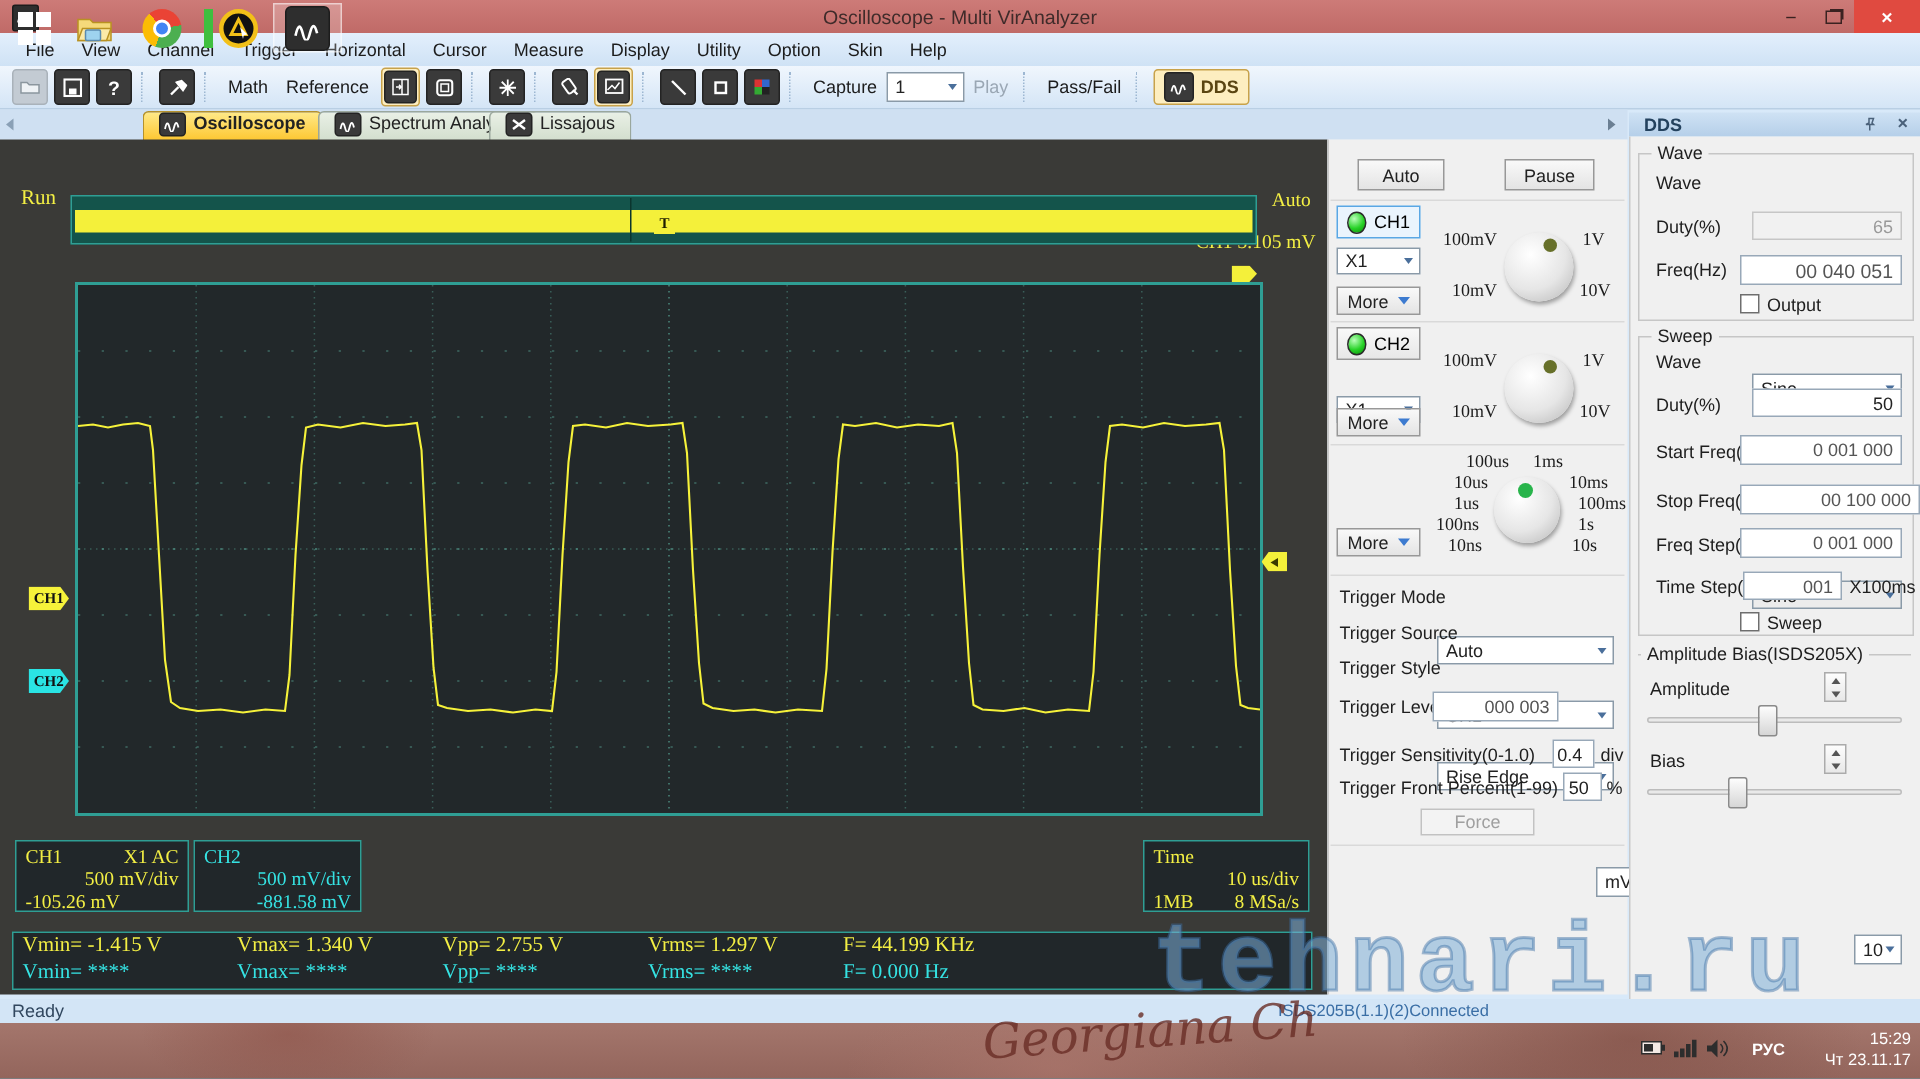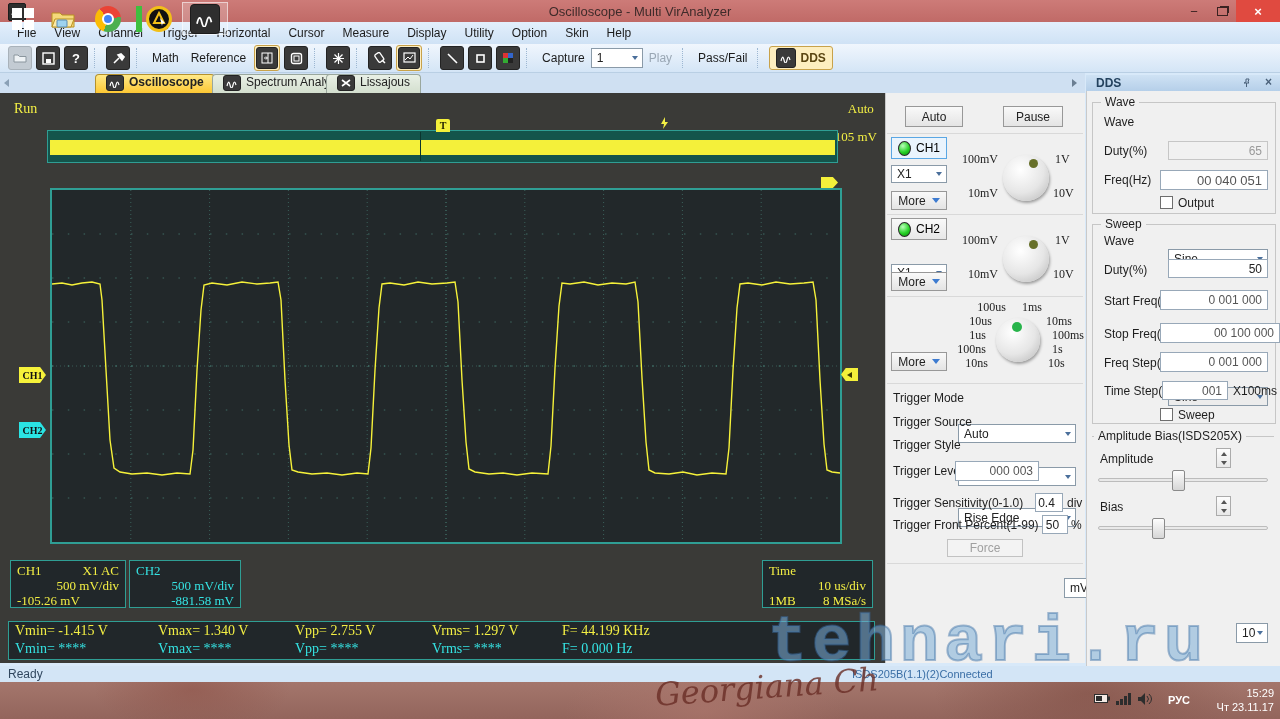--- a/index.html
+++ b/index.html
@@ -38,21 +38,21 @@
   
   .tabstrip{left:0;top:73px;width:1085px;height:20px;background:#cfe0f2;}
   .tab{position:absolute;top:1px;height:19px;display:flex;align-items:flex-start;gap:5px;padding:0 10px;
        border:1px solid #9aa79d;border-bottom:none;border-radius:4px 4px 0 0;font-size:12px;color:#222;
        background:linear-gradient(#e9f0e6,#d2decd);margin-left:40px;}
   .tab.active{background:linear-gradient(#ffe univ98,#fdc62f);background:linear-gradient(#ffe988,#fdc62f);
        border-color:#b5912c;font-weight:bold;}
   .tabicon{width:16px;height:14px;}
   
   .darkpanel{left:0;top:93px;width:885px;height:570px;background:#3a3a37;}
-  .serif{font-family:"Liberation Serif",serif;}
+  .serif{font-family:"Liberation Serif",serif;margin-top:24px;}
   .preview{left:47px;top:130px;width:791px;height:33px;background:#14544b;border:1px solid #2f9e94;box-sizing:border-box;}
   .pv-band{position:absolute;left:2px;right:2px;top:9px;height:15px;background:#f4f03a;}
   .pv-line{position:absolute;top:1px;bottom:1px;width:1px;background:#0b352e;}
   .tflag{left:436px;top:119px;width:14px;height:13px;background:#f4f03a;color:#1c1c00;
          font-size:10px;font-weight:bold;display:flex;align-items:center;justify-content:center;
          border-radius:2px 2px 0 0;}
   .grid{left:50px;top:188px;width:788px;height:352px;background:#22282a;border:2px solid #2f9e94;box-sizing:content-box;}
   .chtag{width:27px;height:16px;display:flex;align-items:center;justify-content:center;
          font-size:10px;font-weight:bold;color:#111;
          clip-path:polygon(0 0,78% 0,100% 50%,78% 100%,0 100%);}

